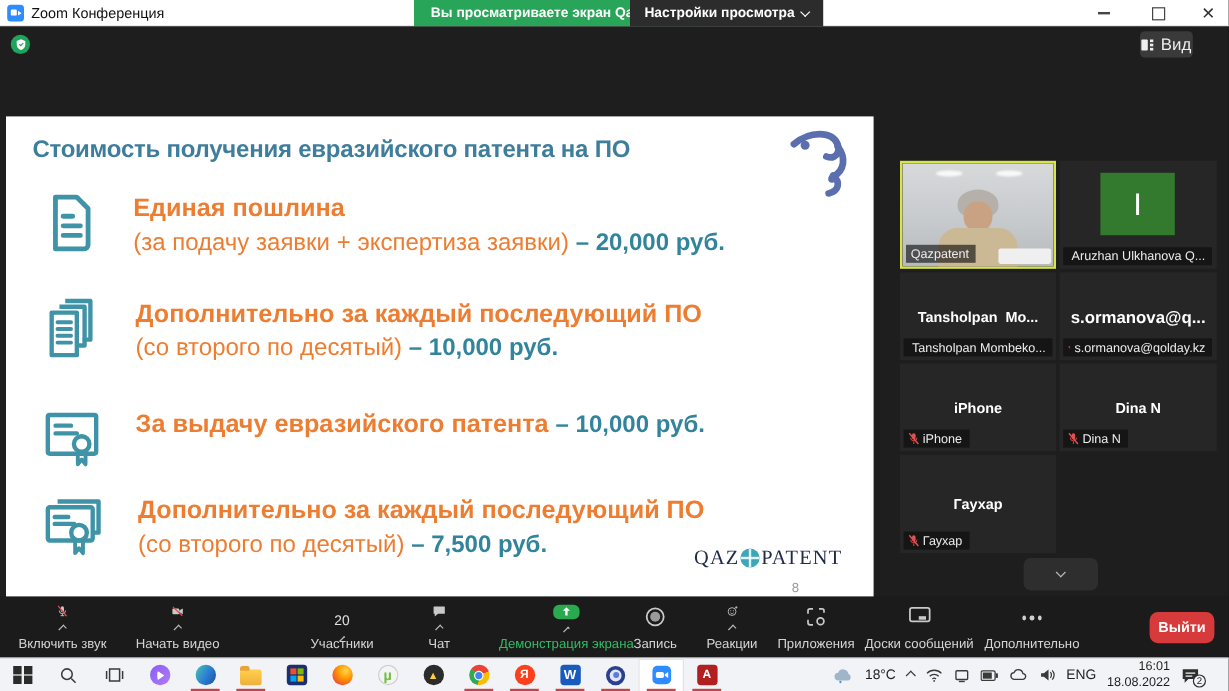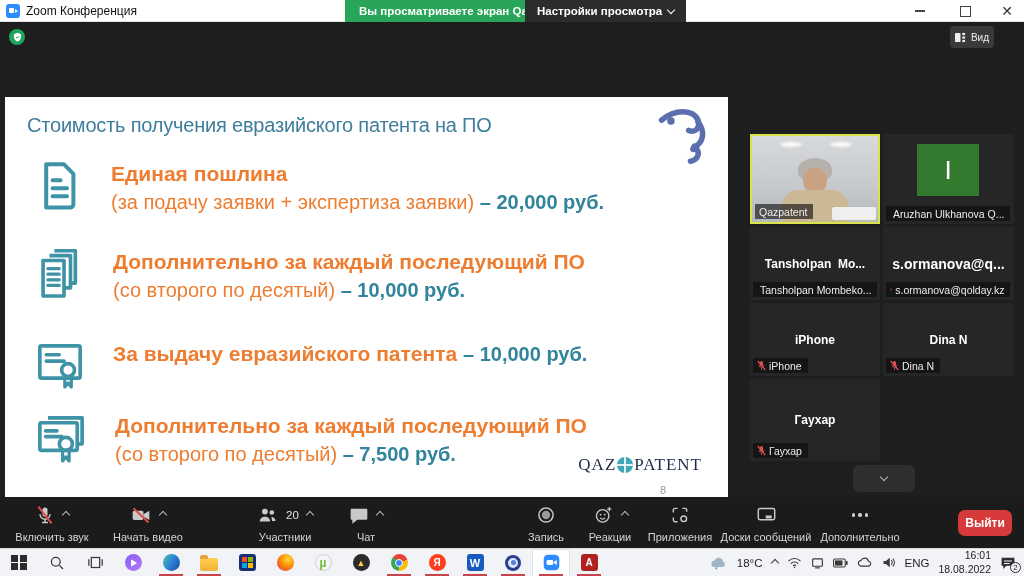--- a/index.html
+++ b/index.html
@@ -15,25 +15,25 @@
   .share-banner { position:absolute; left:345px; top:0; height:22px; padding:0 14px; background:#28a558; color:#fff; font-size:11.5px; font-weight:700; display:flex; align-items:center; }
   .view-settings { position:absolute; left:525px; top:0; height:22px; padding:0 12px; background:#2c2c2c; color:#fff; font-size:11.5px; font-weight:700; display:flex; align-items:center; gap:6px; }
   .winbtn { position:absolute; top:0; width:34px; height:22px; display:flex; align-items:center; justify-content:center; color:#333; }
   .wb-min::before { content:""; width:10px; height:1.4px; background:#444; }
   .wb-max::before { content:""; width:9px; height:9px; border:1.4px solid #444; }
   .wb-close { font-size:14px; color:#333; }
 
   
   .meeting { position:absolute; left:0; top:22px; width:1024px; height:475px; background:#1e1e1e; }
   .shield { position:absolute; left:9px; top:7px; width:16px; height:16px; border-radius:50%; background:#1ea55b; display:flex; align-items:center; justify-content:center; }
-  .view-btn { position:absolute; left:950px; top:4px; width:44px; height:22px; background:#3a3a3a; border-radius:4px; color:#eee; font-size:10px; display:flex; align-items:center; justify-content:center; gap:5px; }
+  .view-btn { position:absolute; left:950px; top:4px; width:44px; height:22px; background:#3a3a3a; border-radius:4px; color:#eee; font-size:14px; display:flex; align-items:center; justify-content:center; gap:5px; }
 
   
   .slide { position:absolute; left:5px; top:75px; width:723px; height:410px; background:#fff; }
-  .slide-title { position:absolute; left:22px; top:17px; font-size:20px; font-weight:400; color:#3e7e9c; letter-spacing:-0.2px; }
+  .slide-title { position:absolute; left:22px; top:17px; font-size:20px; font-weight:700; color:#3e7e9c; letter-spacing:-0.2px; }
   .ornament { position:absolute; right:16px; top:8px; }
   .slide-item { position:absolute; left:30px; display:flex; align-items:flex-start; }
   .s-icon { flex:0 0 auto; margin-right:28px; }
   .s-title { font-size:21px; font-weight:700; color:#ed7d31; line-height:29px; }
   .s-line { font-size:20px; line-height:29px; }
   .s-detail { color:#ed7d31; font-weight:400; }
   .s-price { color:#31849b; font-weight:700; }
   .qaz-logo { position:absolute; right:26px; bottom:32px; font-family:"Liberation Serif", serif; font-size:17px; letter-spacing:1px; color:#1f2a4a; display:flex; align-items:center; }
   .qaz-globe { width:16px; height:16px; border-radius:50%; background:#3da7b8; position:relative; margin:0 1px; overflow:hidden; }
   .qaz-globe::before { content:""; position:absolute; left:6.7px; top:0; width:2px; height:16px; background:rgba(255,255,255,.85); }
@@ -62,21 +62,21 @@
   .p-face::after { content:""; position:absolute; left:11px; top:26px; width:10px; height:3px; border-radius:2px; background:#a96b58; }
   .scroll-down { position:absolute; left:853px; top:443px; width:62px; height:27px; background:#2e2e2e; border-radius:6px; display:flex; align-items:center; justify-content:center; }
 
   .chev { display:inline-block; width:6px; height:6px; border-top:1.6px solid #b9b9b9; border-right:1.6px solid #b9b9b9; transform:rotate(-45deg); }
   .chev.down { transform:rotate(135deg); margin-top:-3px; }
   .chev.dark { border-color:#fff; }
 
   
   .toolbar { position:absolute; left:0; top:497px; width:1024px; height:51px; background:#1b1b1b; }
   .tbtn { position:absolute; top:4px; height:44px; display:flex; flex-direction:column; align-items:center; justify-content:space-between; padding:3px 0 2px 0; }
-  .tbtn .row { display:flex; align-items:center; gap:8px; height:22px; }
+  .tbtn .row { display:flex; align-items:center; gap:8px; height:22px;flex-direction:column; }
   .tbtn .lbl { font-size:11px; color:#d4d4d4; white-space:nowrap; }
   .tbtn .lbl.green { color:#2fbd63; }
   .badge20 { font-size:11.5px; color:#e0e0e0; }
   .share-box { width:22px; height:22px; border-radius:5px; background:#2aa94f; display:flex; align-items:center; justify-content:center; }
   .dots3 { display:flex; gap:3px; align-items:center; height:22px; }
   .dots3 i { width:3.5px; height:3.5px; border-radius:50%; background:#cfcfcf; }
   .leave-btn { position:absolute; left:958px; top:13px; width:54px; height:26px; background:#d63a3a; border-radius:7px; color:#fff; font-size:12px; font-weight:700; display:flex; align-items:center; justify-content:center; }
 
   
   .taskbar { position:absolute; left:0; top:548px; width:1024px; height:28px; background:#f1f3f6; border-top:1px solid #d9dbde; display:flex; align-items:center; }
@@ -89,21 +89,21 @@
   .win-logo i { background:#2b2b2b; }
   .folder { position:relative; width:18px; height:13px; margin-top:3px; background:linear-gradient(#ffd04c,#f0b03c); border-radius:2px; }
   .folder::before { content:""; position:absolute; left:0; top:-3px; width:8px; height:4px; background:#e8a33d; border-radius:2px 2px 0 0; }
   .store-grid { display:grid; grid-template-columns:5px 5px; grid-template-rows:5px 5px; gap:1px; }
   .store-grid i:nth-child(1){background:#f25022;} .store-grid i:nth-child(2){background:#7fba00;}
   .store-grid i:nth-child(3){background:#00a4ef;} .store-grid i:nth-child(4){background:#ffb900;}
   .chrome-outer { width:17px; height:17px; border-radius:50%; background:conic-gradient(from -50deg,#ea4335 0 33%,#fbbc05 33% 66%,#34a853 66% 100%); display:flex; align-items:center; justify-content:center; }
   .chrome-inner { width:8px; height:8px; border-radius:50%; background:#4285f4; border:1.8px solid #fff; }
   .swirl { width:16px; height:16px; border-radius:50%; border:3px solid #2c3f8f; background:#dfe6fa; position:relative; }
   .swirl::before { content:""; position:absolute; left:2.5px; top:2.5px; width:5px; height:5px; border-radius:50%; background:#5b7dd8; }
-  .tray { margin-left:auto; display:flex; align-items:center; gap:9px; padding-right:8px; color:#2e2e2e; }
+  .tray { margin-left:auto; display:flex; align-items:center; gap:9px; padding-right:24px; color:#2e2e2e; }
   .tray .txt { font-size:11.5px; color:#1f1f1f; }
   .clock { text-align:right; font-size:10.5px; line-height:1.25; color:#1f1f1f; }
   .notif { position:relative; display:flex; align-items:center; }
   .notif .badge { position:absolute; right:-5px; bottom:-3px; width:11px; height:11px; border-radius:50%; border:1px solid #2e2e2e; background:#f1f3f6; font-size:8px; display:flex; align-items:center; justify-content:center; color:#1f1f1f; }
 </style>
 </head>
 <body>
 
 <div id="app">
 
@@ -361,20 +361,31 @@
     <div class="tbtn" style="left:334px; width:64px;">
       <div class="row">
         <svg width="20" height="19" viewBox="0 0 24 22">
             <path d="M3 3h18a1 1 0 0 1 1 1v11a1 1 0 0 1-1 1H10l-6 5v-5H3a1 1 0 0 1-1-1V4a1 1 0 0 1 1-1z" fill="#c9c9c9"></path>
           </svg>
         <span class="chev"></span>
       </div>
       <span class="lbl">Чат</span>
     </div>
 
+    <div class="tbtn" style="left:406px; width:132px;">
+      <div class="row">
+        <span class="share-box">
+          <svg width="12" height="12" viewBox="0 0 24 24">
+              <path d="M12 4l6 6h-4v8h-4v-8H6z" fill="#fff"></path>
+            </svg>
+        </span>
+        <span class="chev"></span>
+      </div>
+      <span class="lbl green">Демонстрация экрана</span>
+    </div>
 
     <div class="tbtn" style="left:518px; width:56px;">
       <div class="row">
         <svg width="20" height="20" viewBox="0 0 24 24">
             <circle cx="12" cy="12" r="8.5" stroke="#c9c9c9" stroke-width="1.8" fill="none"></circle>
             <circle cx="12" cy="12" r="5" fill="#9a9a9a"></circle>
           </svg>
       </div>
       <span class="lbl">Запись</span>
     </div>

